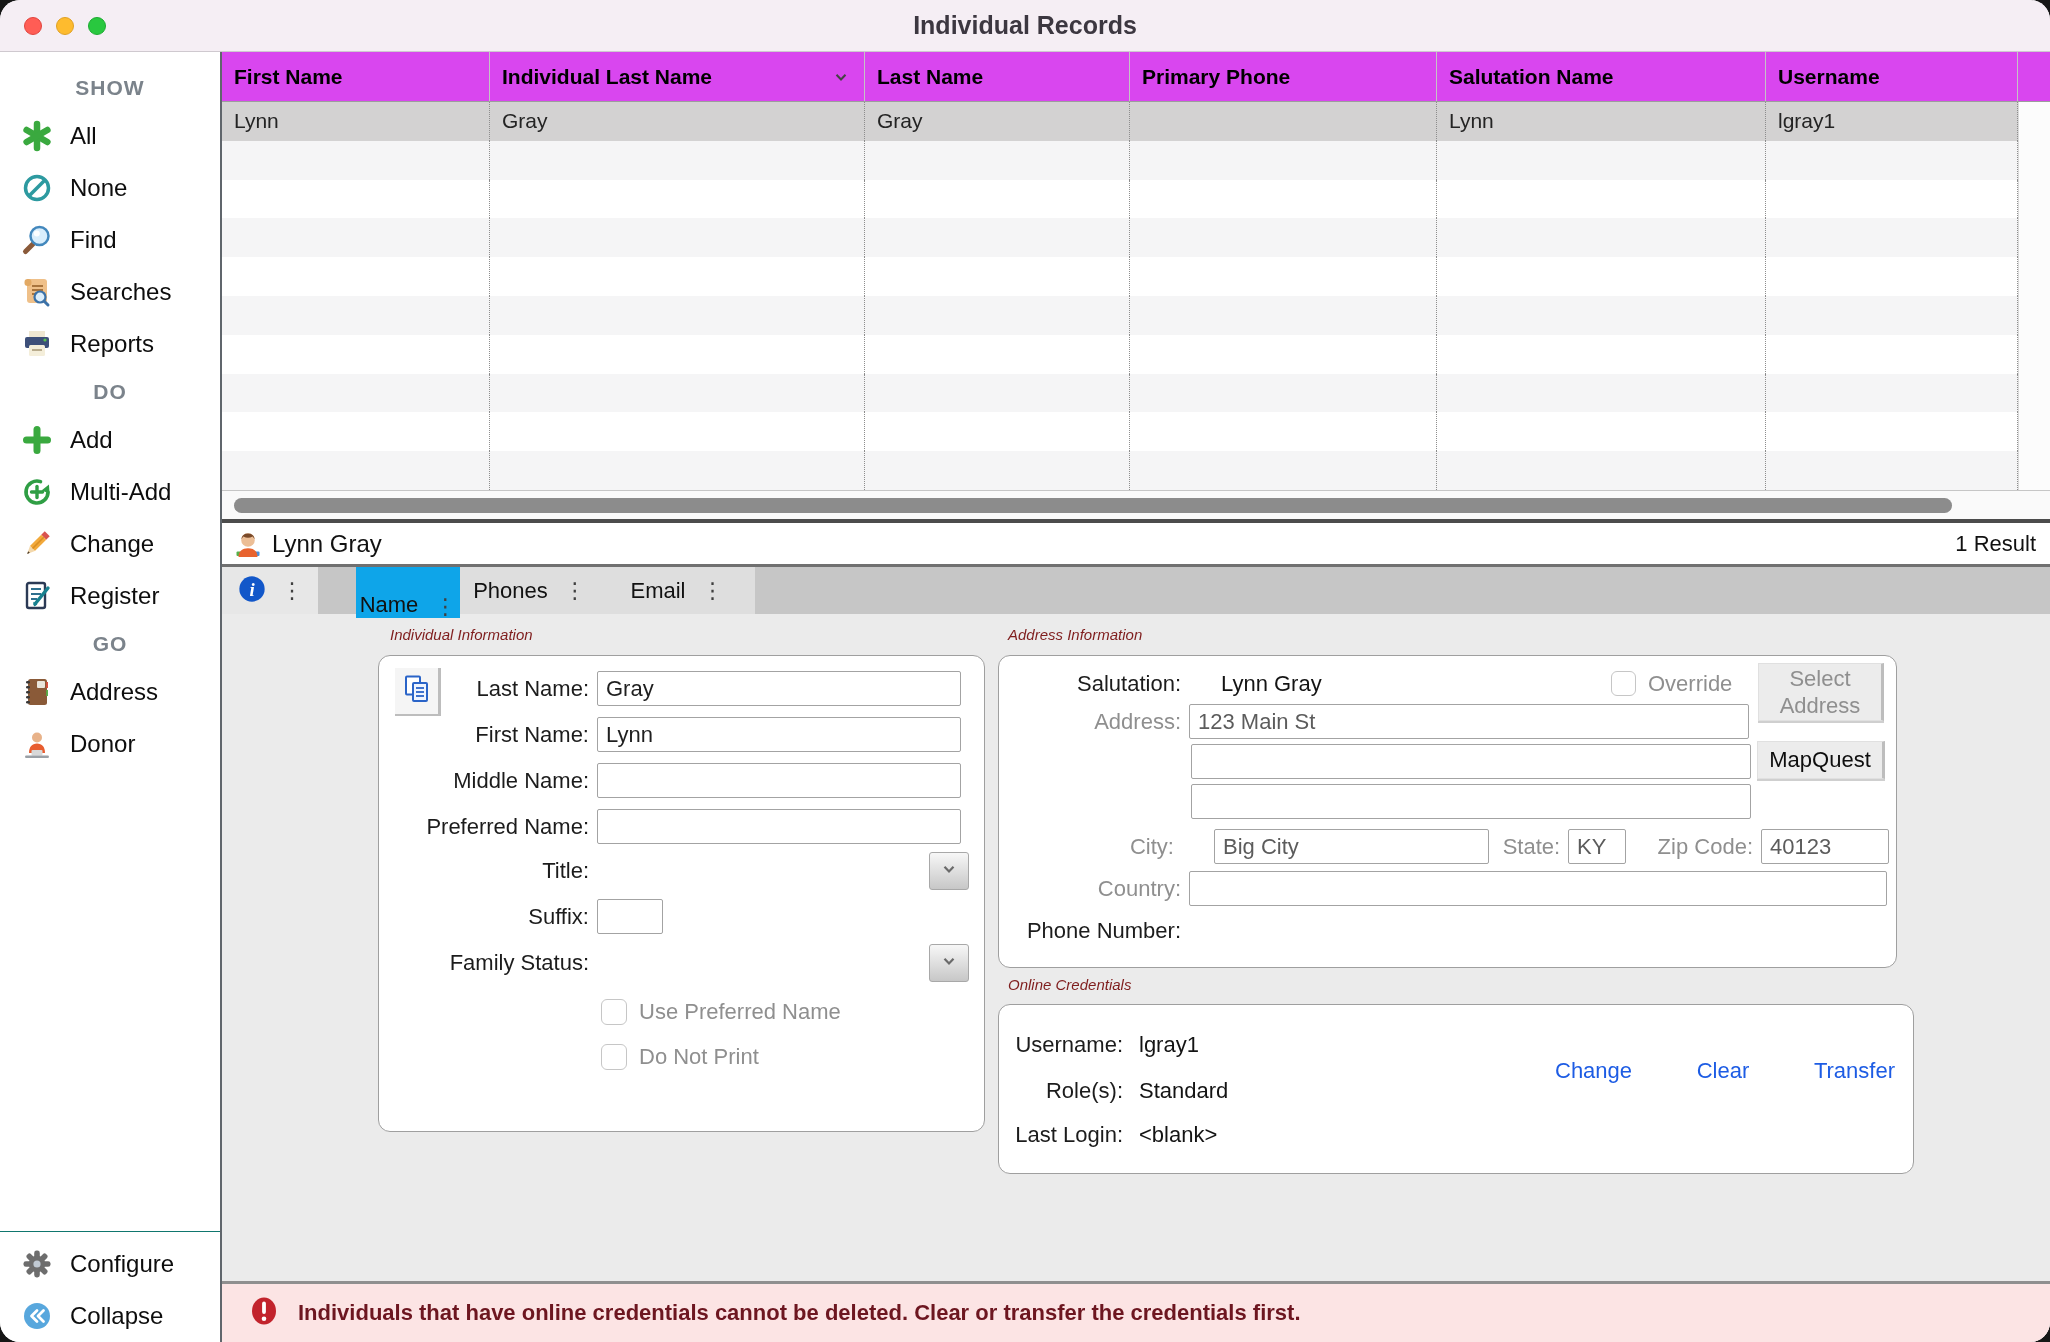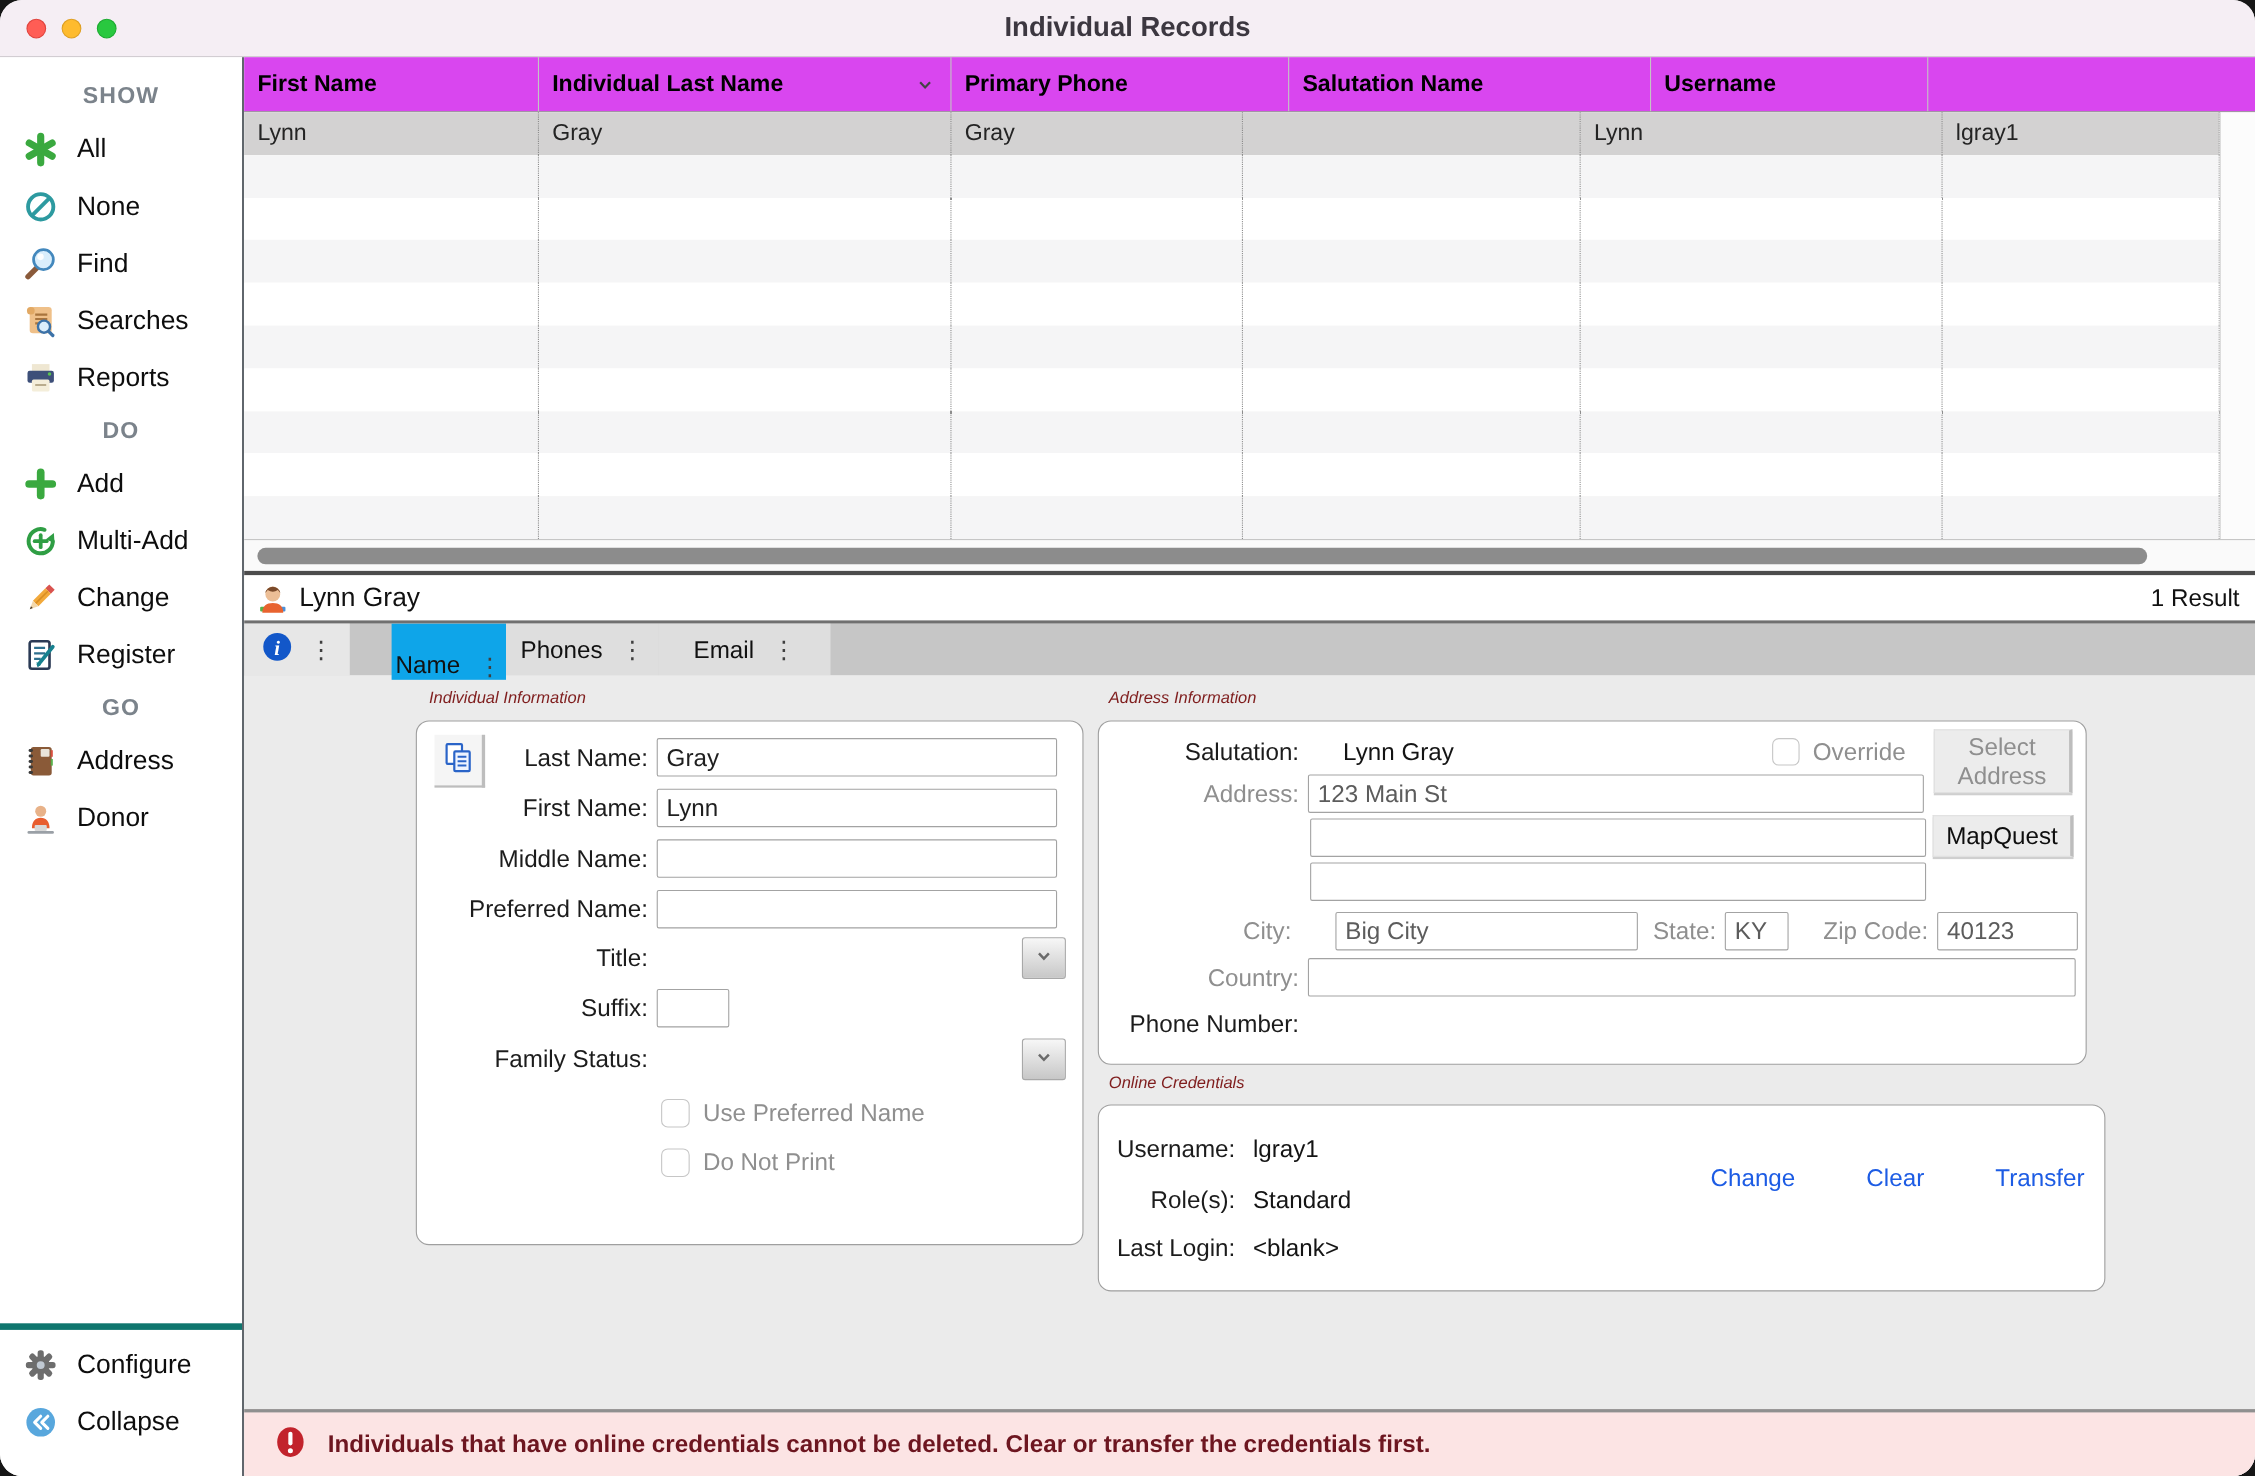--- a/index.html
+++ b/index.html
@@ -24,21 +24,21 @@
   .sidebar {
     position:absolute; left:0; top:52px; width:222px; bottom:0;
     background:#ffffff; border-right:2px solid #60666c;
     padding-top:14px;
   }
   .side-header { height:44px; line-height:44px; text-align:center; font-size:21px;
     font-weight:bold; color:#7b838b; letter-spacing:1px; }
   .side-item { height:52px; display:flex; align-items:center; padding-left:20px; cursor:default; }
   .side-item .ic { width:34px; height:34px; flex:0 0 34px; display:flex; align-items:center; justify-content:center; }
   .side-item .lb { margin-left:16px; font-size:24px; color:#0d0d0d; }
-  .side-footer { position:absolute; left:0; right:0; bottom:23px; border-top:6px solid #0f766e; padding-top:6px; }
+  .side-footer { position:absolute; left:0; right:0; bottom:0; border-top:1px solid #0f766e; padding-top:6px; }
   .ic svg { width:32px; height:32px; display:block; }
   
   .main { position:absolute; left:222px; top:52px; right:0; bottom:0; background:#ebebeb; }
   
   .thead { position:absolute; top:0; left:0; right:0; height:50px; background:#d946ef;
     border-bottom:1px solid #9d9d9d; display:flex; }
   .th { display:flex; align-items:center; padding-left:12px; font-size:21px; font-weight:bold;
     color:#000; border-right:1px solid #c4c4c4; }
   .th:last-child { border-right:none; }
   .c0{width:268px;} .c1{width:375px;} .c2{width:265px;} .c3{width:307px;} .c4{width:329px;} .c5{width:252px;}
@@ -304,20 +304,23 @@
           <span>First Name</span>
         </div>
       <div class="th c1">
         <span>Individual Last Name</span>
         <span class="sortchev">
             <svg width="18" height="18" viewBox="0 0 16 16">
               <polyline points="4,6 8,10.2 12,6" fill="none" stroke="#444444" stroke-width="1.8"></polyline>
             </svg>
           </span>
       </div>
+      <div class="th c2">
+          <span>Last Name</span>
+        </div>
       <div class="th c3">
           <span>Primary Phone</span>
         </div>
       <div class="th c4">
           <span>Salutation Name</span>
         </div>
       <div class="th c5">
           <span>Username</span>
         </div>
       <div class="th th-fill"></div>

